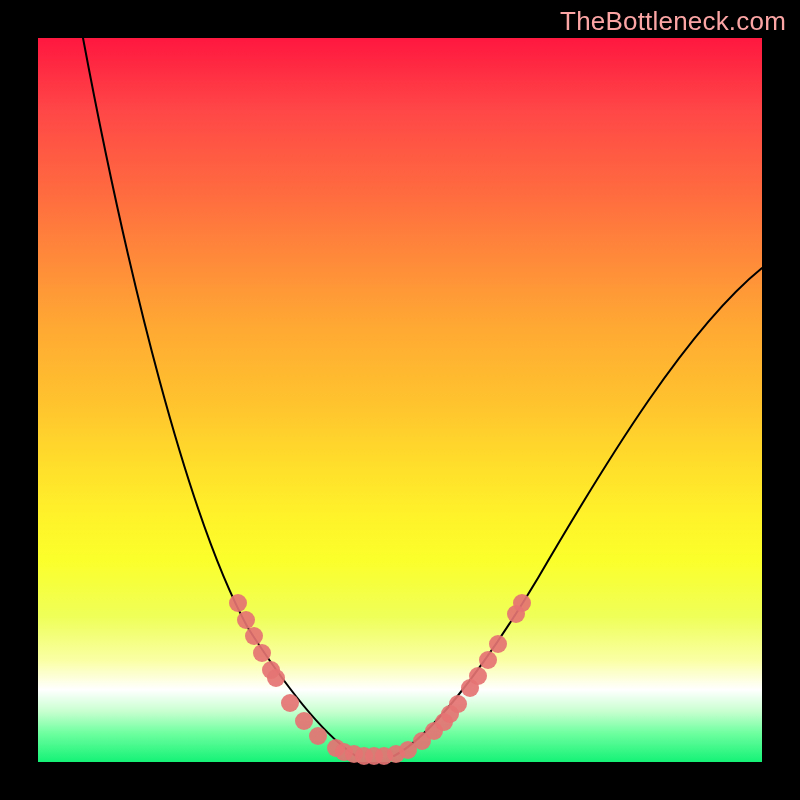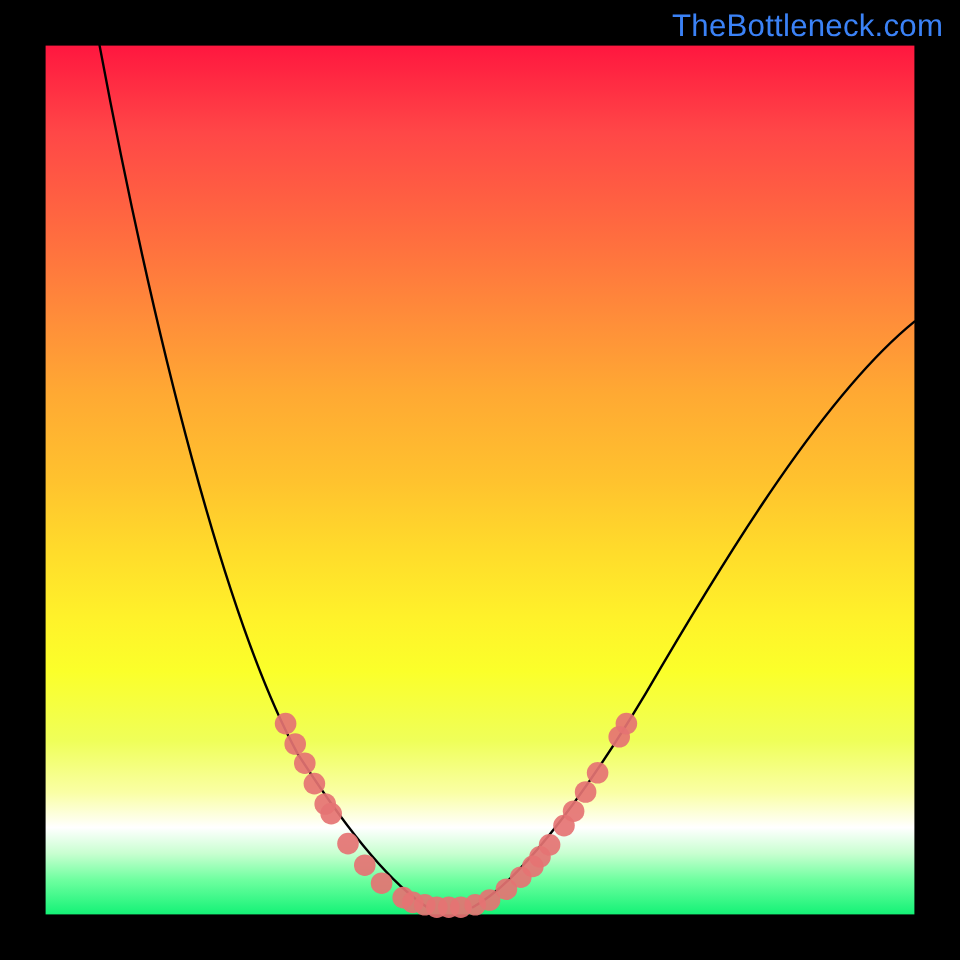--- a/index.html
+++ b/index.html
@@ -18,21 +18,21 @@
     height: 800px;
     background: #000;
   }
   .watermark {
     position: absolute;
     top: 6px;
     right: 14px;
     font-family: Arial, Helvetica, sans-serif;
     font-size: 26px;
     font-weight: 400;
-    color: #3b82f6;
+    color: #fca5a5;
     letter-spacing: 0.2px;
     z-index: 50;
   }
   .plot-area {
     position: absolute;
     left: 38px;
     top: 38px;
     width: 724px;
     height: 724px;
     background: linear-gradient(to bottom,

